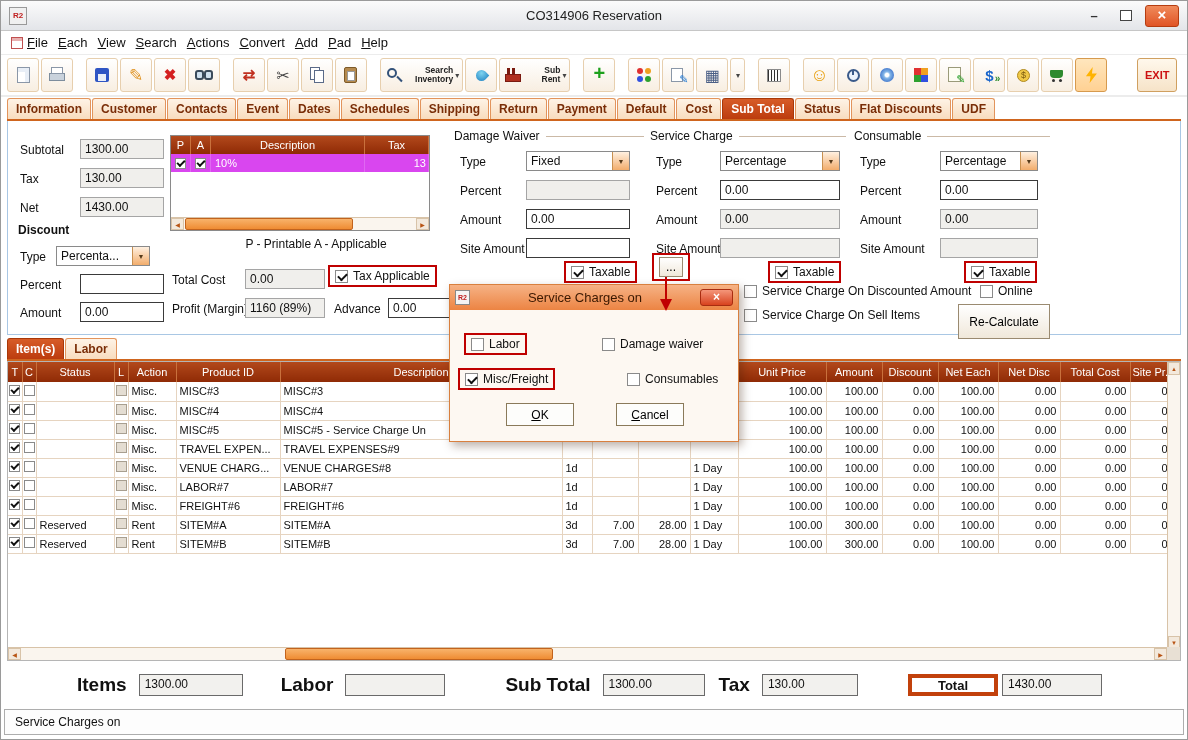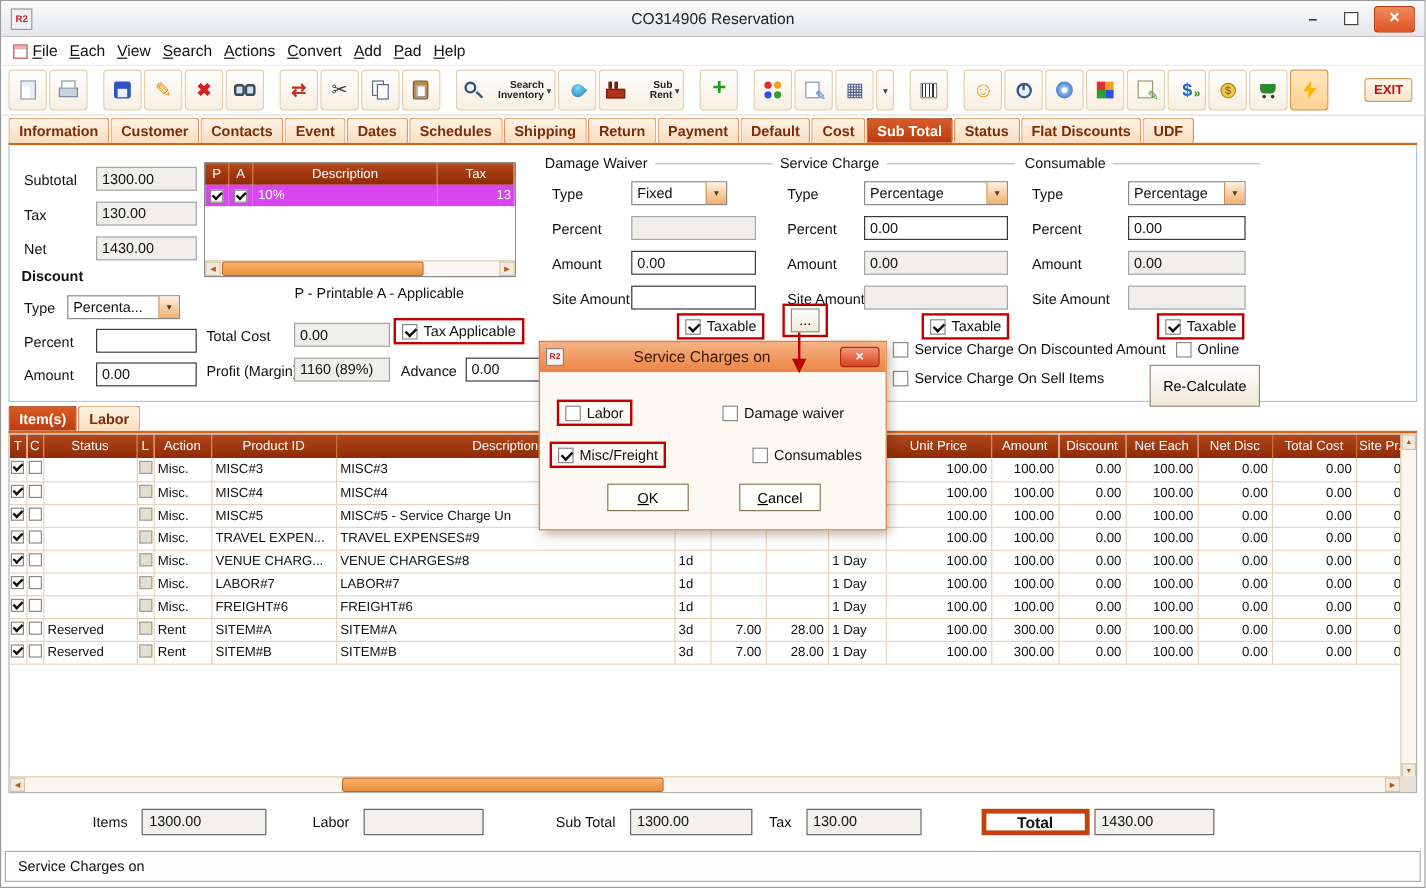--- a/index.html
+++ b/index.html
@@ -26,21 +26,21 @@
   .mi-txt { display:block; }
   .mi-txt::first-letter { text-decoration:underline; }
 
   
   .toolbar { position:absolute; left:0; top:54px; right:0; height:42px; background:#fff; border-bottom:2px solid #ececec; display:flex; align-items:center; padding:0 6px; }
   .tb-btn { height:34px; min-width:32px; padding:0 3px; border:1px solid #e7cfae; background:linear-gradient(#ffffff,#f8eee1); border-radius:3px; margin-right:2px; display:flex; align-items:center; justify-content:center; gap:2px; }
   .tb-btn.gap { margin-left:11px; }
   .tb-btn.push { margin-left:auto; }
   .tb-btn.active { background:linear-gradient(#ffe6bd,#ffd193); border-color:#d69a4e; }
   .tb-btn.narrow { min-width:15px; padding:0 1px; }
-  .tb-btn.exit { margin-left:28px; margin-right:4px; border-color:#d0a060; background:linear-gradient(#fff8ec,#f6e3c8); height:20px; padding:0 7px; }
+  .tb-btn.exit { margin-left:28px; margin-right:4px; border-color:#d0a060; background:linear-gradient(#fff8ec,#f6e3c8); height:34px; padding:0 7px; }
   .tb-label { font-size:8.5px; font-weight:bold; color:#222; line-height:1.1; max-width:50px; text-align:right; }
   .exit-label { color:#cc1010; font-weight:bold; font-size:11px; }
   .tb-caret { font-size:8px; color:#444; }
   .ic { width:20px; height:20px; position:relative; display:inline-flex; align-items:center; justify-content:center; flex:none; }
   .ic::before,.ic::after{ box-sizing:border-box; }
   .ic-new-document::before { content:""; width:13px; height:16px; background:#fff; border:1px solid #8a97a8; box-shadow:inset -4px 4px 0 #e8eef6; }
   .ic-print::after { content:""; position:absolute; left:4px; top:2px; width:12px; height:7px; background:#fff; border:1px solid #8a97a8; }
   .ic-print::before { content:""; position:absolute; left:2px; top:8px; width:16px; height:8px; background:#c9d2dc; border:1px solid #7d8d9d; }
   .ic-save::before { content:""; position:absolute; left:3px; top:3px; width:14px; height:14px; background:#2f55c4; border-radius:2px; }
   .ic-save::after { content:""; position:absolute; left:6px; top:9px; width:8px; height:7px; background:#e9eef8; }
@@ -136,21 +136,21 @@
   .items-table td.num { text-align:right; }
   .items-table td.c-cell { text-align:center; padding:0; }
   .vscroll { position:absolute; right:0; top:0; width:13px; height:287px; display:flex; flex-direction:column; background:#f7f1e8; border-left:1px solid #d8c3a8; }
   .vscroll .sb-btn { width:100%; height:13px; }
   .vtrack { flex:1; background:#faf5ee; }
   .hscroll { position:absolute; left:0; bottom:0; right:13px; height:13px; display:flex; background:#f7f1e8; border-top:1px solid #d8c3a8; }
   .sb-corner { position:absolute; right:0; bottom:0; width:13px; height:13px; background:#e8e0d4; }
 
   
   .summary { position:absolute; left:6px; top:668px; right:6px; height:32px; display:flex; align-items:center; }
-  .sum-lbl { font-size:12px; font-weight:normal; margin-right:12px; white-space:nowrap; }
+  .sum-lbl { font-size:19px; font-weight:bold; margin-right:12px; white-space:nowrap; }
   .sum-fld { border:1px solid #6a6a6a; background:#f2f1ee; height:22px; font-size:12px; padding:2px 5px; white-space:nowrap; overflow:hidden; }
   .total-box { border:4px solid #c2410c; height:22px; padding:2px 26px; font-size:13px; font-weight:bold; display:flex; align-items:center; }
   .statusbar { position:absolute; left:3px; right:3px; bottom:4px; height:26px; border:1px solid #adadad; background:#fdfdfd; display:flex; align-items:center; padding-left:10px; font-size:12px; }
 
   
   .dialog { position:absolute; left:448px; top:283px; width:290px; height:158px; background:#fdf8f2; border:1px solid #d87f3e; box-shadow:3px 4px 9px rgba(60,30,10,.35); z-index:40; }
   .dlg-titlebar { height:25px; background:linear-gradient(#f6b285,#ec8443); display:flex; align-items:center; padding:0 5px; gap:5px; }
   .dlg-icon { width:15px; height:15px; background:#f4f4f4; border:1px solid #888; display:flex; align-items:center; justify-content:center; flex:none; }
   .dlg-icon::before { content:"R2"; font-size:7px; font-weight:bold; color:#c02020; }
   .dlg-title { flex:1; text-align:center; font-size:13px; color:#3a1800; }
@@ -376,21 +376,21 @@
     </div>
     <span class="lbl abs" style="left:164px;top:181px">Profit (Margin)</span>
     <div class="fld ro abs" style="left:237px;top:177px;width:80px">1160 (89%)</div>
     <span class="lbl abs" style="left:326px;top:181px">Advance</span>
     <div class="fld edit abs" style="left:380px;top:177px;width:74px">0.00</div>
 
     <div class="grp-title abs" style="left:446px;top:8px;width:190px">
         <span>Damage Waiver</span>
       </div>
     <span class="lbl abs" style="left:452px;top:34px">Type</span>
-    <div class="dd abs" style="left:518px;top:30px;width:80px">
+    <div class="dd abs" style="left:518px;top:30px;width:104px">
         <span class="dd-txt">Fixed</span>
         <span class="dd-btn"></span>
       </div>
     <span class="lbl abs" style="left:452px;top:63px">Percent</span>
     <div class="fld ro abs" style="left:518px;top:59px;width:104px"></div>
     <span class="lbl abs" style="left:452px;top:92px">Amount</span>
     <div class="fld edit abs" style="left:518px;top:88px;width:104px">0.00</div>
     <span class="lbl abs" style="left:452px;top:121px">Site Amount</span>
     <div class="fld edit abs" style="left:518px;top:117px;width:104px"></div>
     <div class="hl abs" style="left:556px;top:140px">

